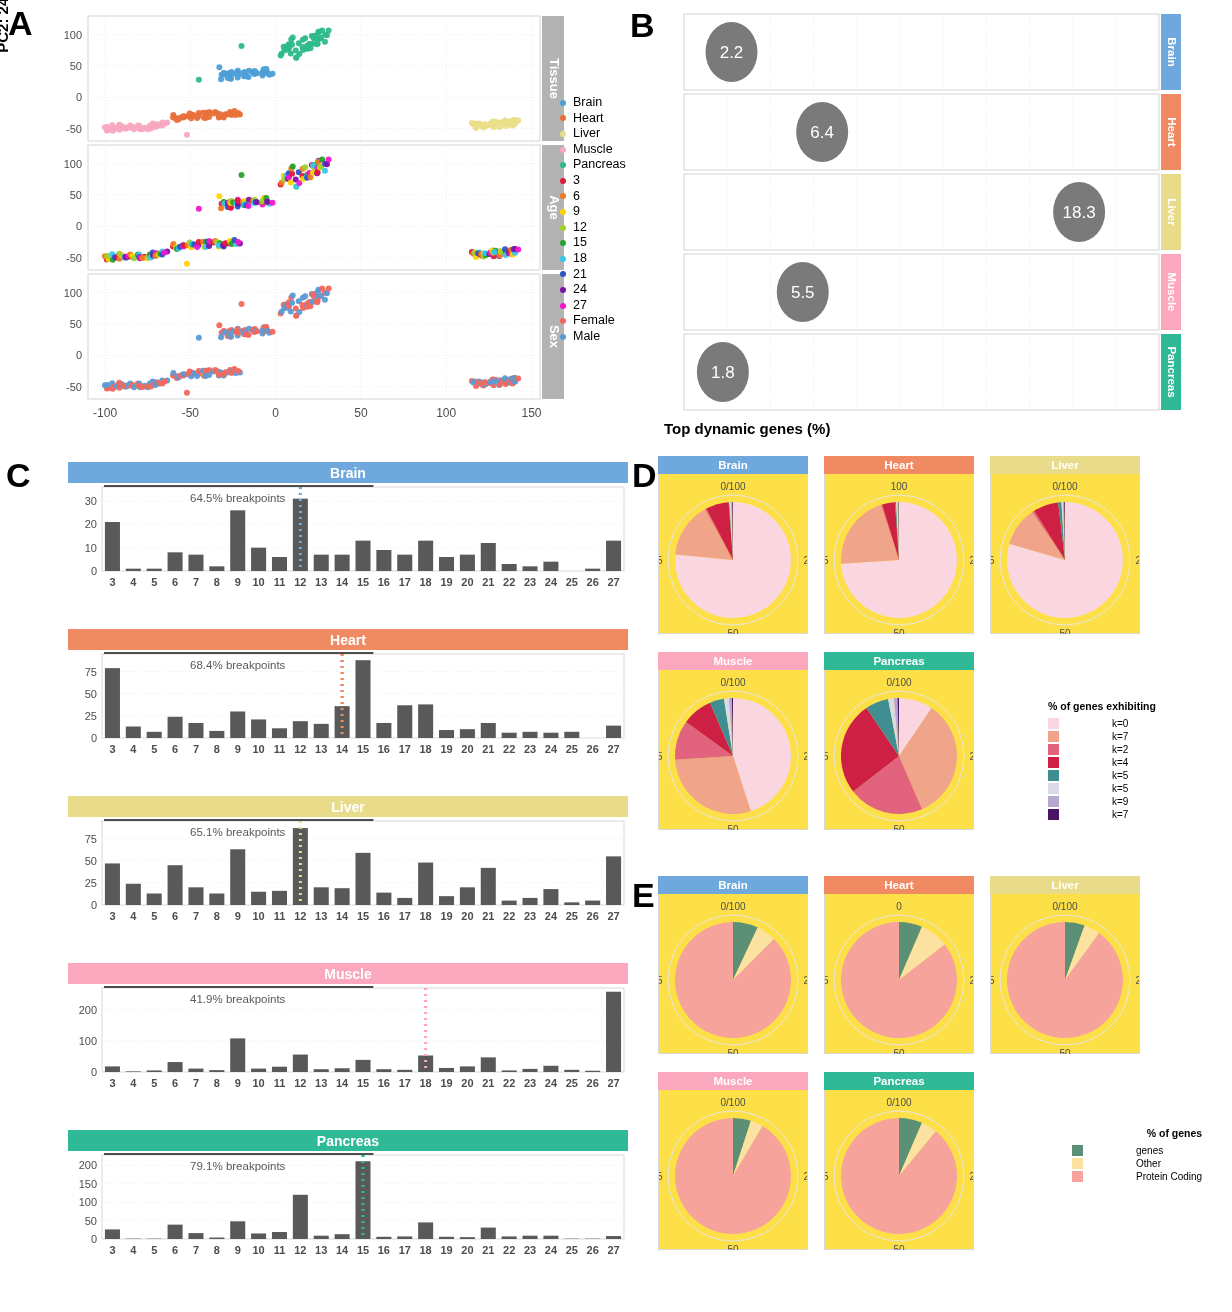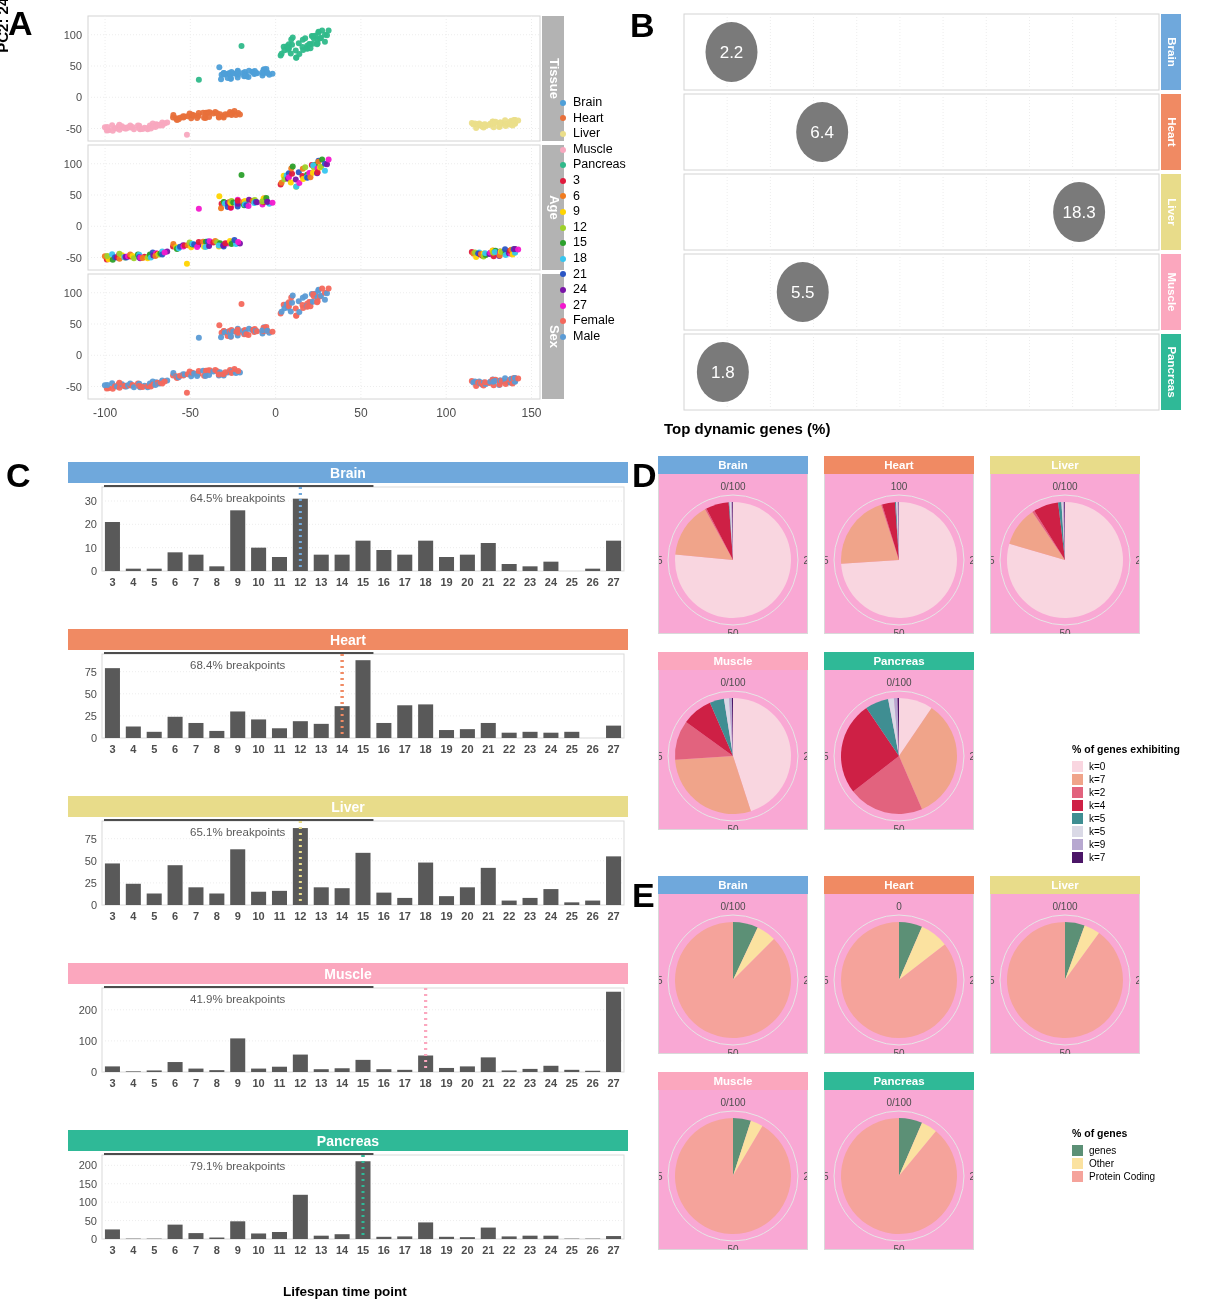--- a/index.html
+++ b/index.html
@@ -56,23 +56,23 @@
     font-size:14px; font-weight:bold; color:#fff;
     display:flex; align-items:center; justify-content:center;
   }
 
   
   .pie-card { position:absolute; }
   .pie-title {
     height:18px; font-size:11.5px; font-weight:bold; color:#fff;
     display:flex; align-items:center; justify-content:center;
   }
-  .pie-body { border:1px solid #d9d9d9; border-top:none; background:#f9a8d4; position:relative; }
+  .pie-body { border:1px solid #d9d9d9; border-top:none; background:#fde047; position:relative; }
   .leg-title { font-size:10.5px; font-weight:bold; }
-  .leg-row { display:flex; align-items:center; font-size:10px; line-height:13px; }
+  .leg-row { display:flex; align-items:center; font-size:10px; line-height:13px;gap:47px; }
   .leg-sw { width:11px; height:11px; margin-right:6px; flex:0 0 auto; }
 </style>
 </head>
 <body>
 
 <div id="panelA">
   <div class="panel-letter pa-letter">A</div>
   <div class="pa-ylab">PC2: 24% variance</div>
   <svg id="pa-svg" width="560" height="420" style="position:absolute;left:40px;top:4px;">
       <rect x="48" y="12" width="452" height="125" fill="#ffffff" stroke="#d4d4d4" stroke-width="1"></rect>
@@ -982,21 +982,20 @@
         <rect x="507" y="330" width="20" height="76" fill="#2FB997"></rect>
         <text x="517" y="368" text-anchor="middle" font-size="11.5" fill="#fff" font-weight="bold" font-family="&quot;Liberation Sans&quot;, sans-serif" transform="rotate(90 517 368)" dominant-baseline="middle">Pancreas</text>
       </g>
     </svg>
   <div class="pb-xlab">Top dynamic genes (%)</div>
 </div>
 
 <div id="panelC">
   <div class="panel-letter" style="left:6px;top:6px;">C</div>
 
-  <div class="pc-xlab">Lifespan time point</div>
   <div id="pc-charts">
       <div style="position: absolute; left: 68px; top: 10px; width: 560px;"><div class="cstrip" style="height: 21px; background: rgb(111, 168, 220);">Brain</div><svg width="560" height="118">
           <rect x="34" y="4" width="522" height="84" fill="#fff" stroke="#d9d9d9" stroke-width="1"></rect>
           <line x1="34" y1="88" x2="556" y2="88" stroke="#ededed" stroke-width="1" stroke-dasharray="1 2"></line>
           <text x="29" y="92" text-anchor="end" font-size="11" fill="#4d4d4d" font-family="&quot;Liberation Sans&quot;, sans-serif">0</text>
           <line x1="34" y1="64.66666666666666" x2="556" y2="64.66666666666666" stroke="#ededed" stroke-width="1" stroke-dasharray="1 2"></line>
           <text x="29" y="68.66666666666666" text-anchor="end" font-size="11" fill="#4d4d4d" font-family="&quot;Liberation Sans&quot;, sans-serif">10</text>
           <line x1="34" y1="41.33333333333333" x2="556" y2="41.33333333333333" stroke="#ededed" stroke-width="1" stroke-dasharray="1 2"></line>
           <text x="29" y="45.33333333333333" text-anchor="end" font-size="11" fill="#4d4d4d" font-family="&quot;Liberation Sans&quot;, sans-serif">20</text>
           <line x1="34" y1="18" x2="556" y2="18" stroke="#ededed" stroke-width="1" stroke-dasharray="1 2"></line>
@@ -1404,21 +1403,21 @@
             <path d="M 74 86 L 63.13188375402797 29.027339457736055 A 58 58 0 0 1 68.90463060005689 28.224250669695998 Z" fill="#DAD9E6"></path>
             <path d="M 74 86 L 68.90463060005689 28.224250669695998 A 58 58 0 0 1 72.54245446428641 28.018317021568606 Z" fill="#B7A8D0"></path>
             <path d="M 74 86 L 72.54245446428641 28.018317021568606 A 58 58 0 0 1 73.99999999999999 28 Z" fill="#4B1567"></path>
             <text x="74" y="16" text-anchor="middle" font-size="10" fill="#4d4d4d" font-family="&quot;Liberation Sans&quot;, sans-serif">0/100</text>
             <text x="150" y="90" text-anchor="middle" font-size="10" fill="#4d4d4d" font-family="&quot;Liberation Sans&quot;, sans-serif">25</text>
             <text x="74" y="163" text-anchor="middle" font-size="10" fill="#4d4d4d" font-family="&quot;Liberation Sans&quot;, sans-serif">50</text>
             <text x="-2" y="90" text-anchor="middle" font-size="10" fill="#4d4d4d" font-family="&quot;Liberation Sans&quot;, sans-serif">75</text>
           </svg></div>
       </div>
     </div>
-  <div id="pd-legend" style="position:absolute;left:448px;top:248px;margin-top:43px;">
+  <div id="pd-legend" style="position:absolute;left:424px;top:248px;">
     <div class="leg-title">% of genes exhibiting</div>
     <div id="pd-legend-rows" style="margin-top:5px;">
         <div class="leg-row">
           <span class="leg-sw" style="background: rgb(249, 214, 224);"></span>
           <span>k=0</span>
         </div>
         <div class="leg-row">
           <span class="leg-sw" style="background: rgb(240, 164, 138);"></span>
           <span>k=7</span>
         </div>
@@ -1512,21 +1511,21 @@
             <path d="M 74 86 L 74 28 A 58 58 0 0 1 97.03457765681728 32.77023171032909 Z" fill="#5C9076"></path>
             <path d="M 74 86 L 97.03457765681728 32.77023171032909 A 58 58 0 0 1 110.970591405424 41.310231919004224 Z" fill="#FBE2A0"></path>
             <path d="M 74 86 L 110.970591405424 41.310231919004224 A 58 58 0 1 1 73.99999999999999 28 Z" fill="#F5A39B"></path>
             <text x="74" y="16" text-anchor="middle" font-size="10" fill="#4d4d4d" font-family="&quot;Liberation Sans&quot;, sans-serif">0/100</text>
             <text x="150" y="90" text-anchor="middle" font-size="10" fill="#4d4d4d" font-family="&quot;Liberation Sans&quot;, sans-serif">25</text>
             <text x="74" y="163" text-anchor="middle" font-size="10" fill="#4d4d4d" font-family="&quot;Liberation Sans&quot;, sans-serif">50</text>
             <text x="-2" y="90" text-anchor="middle" font-size="10" fill="#4d4d4d" font-family="&quot;Liberation Sans&quot;, sans-serif">75</text>
           </svg></div>
       </div>
     </div>
-  <div id="pe-legend" style="position:absolute;left:448px;top:255px;">
+  <div id="pe-legend" style="position:absolute;left:448px;top:255px;text-align:right;">
     <div class="leg-title">% of genes</div>
     <div id="pe-legend-rows" style="margin-top:5px;">
         <div class="leg-row">
           <span class="leg-sw" style="background: rgb(92, 144, 118);"></span>
           <span>genes</span>
         </div>
         <div class="leg-row">
           <span class="leg-sw" style="background: rgb(251, 226, 160);"></span>
           <span>Other</span>
         </div>

